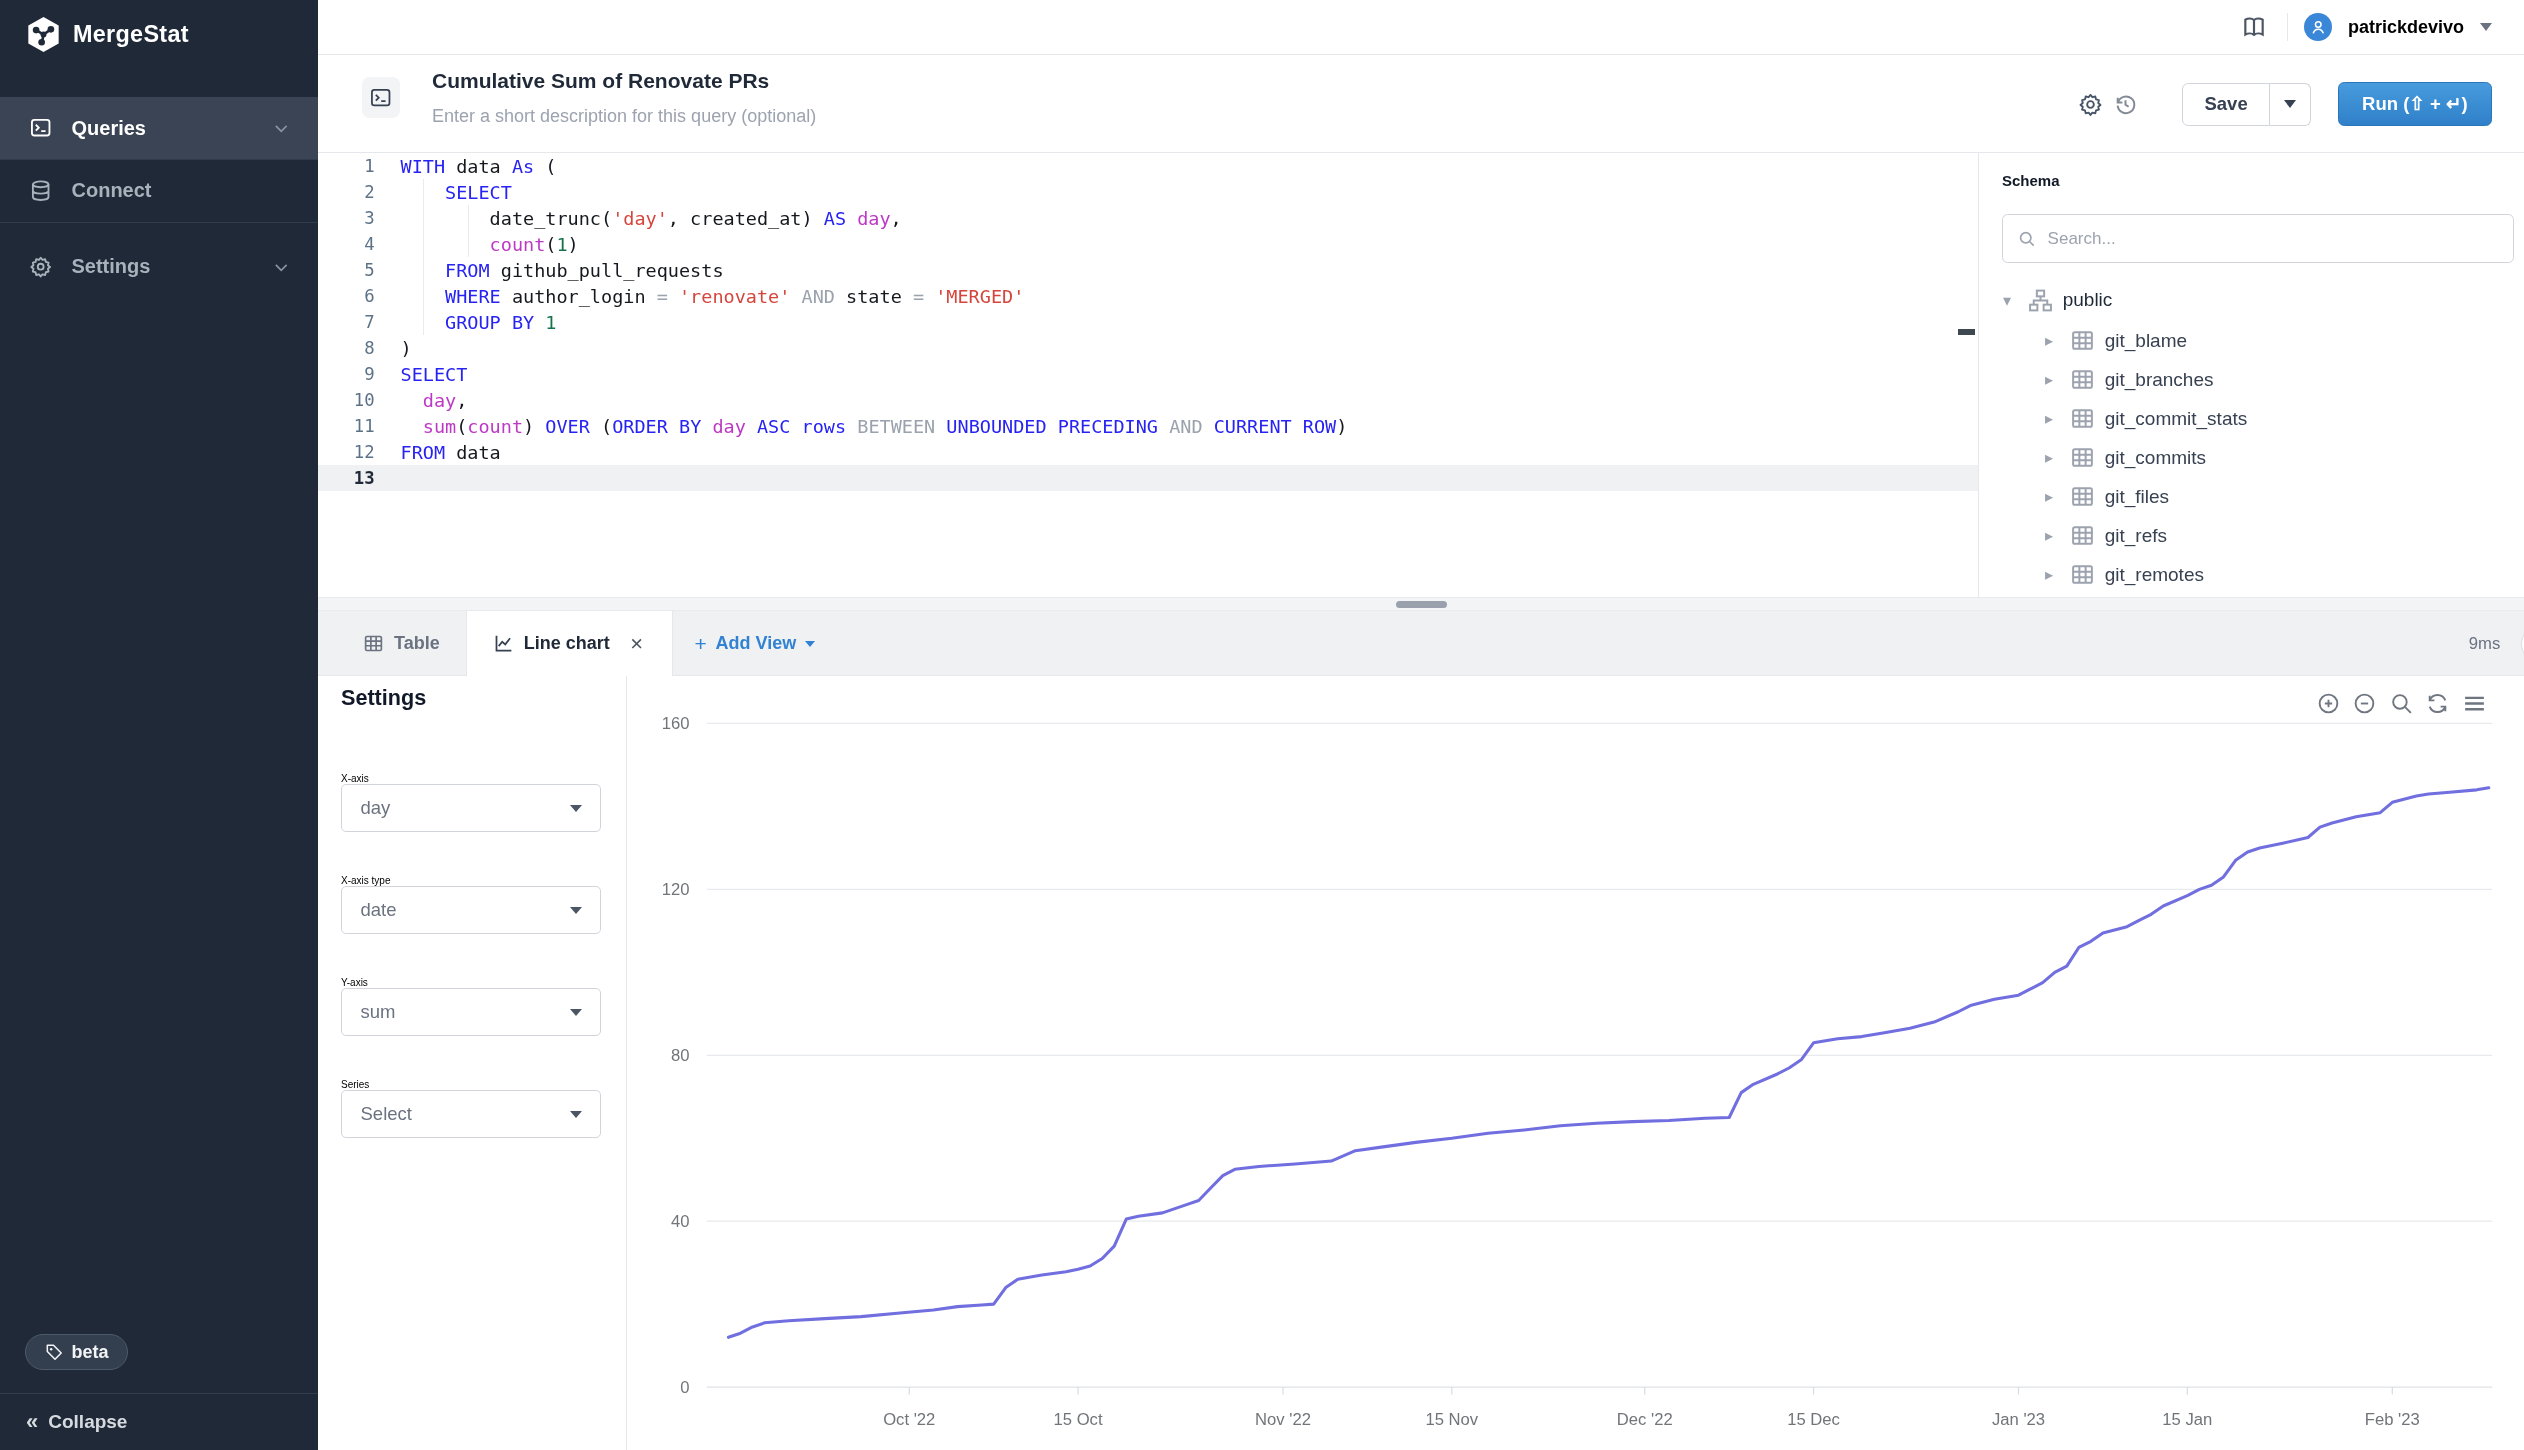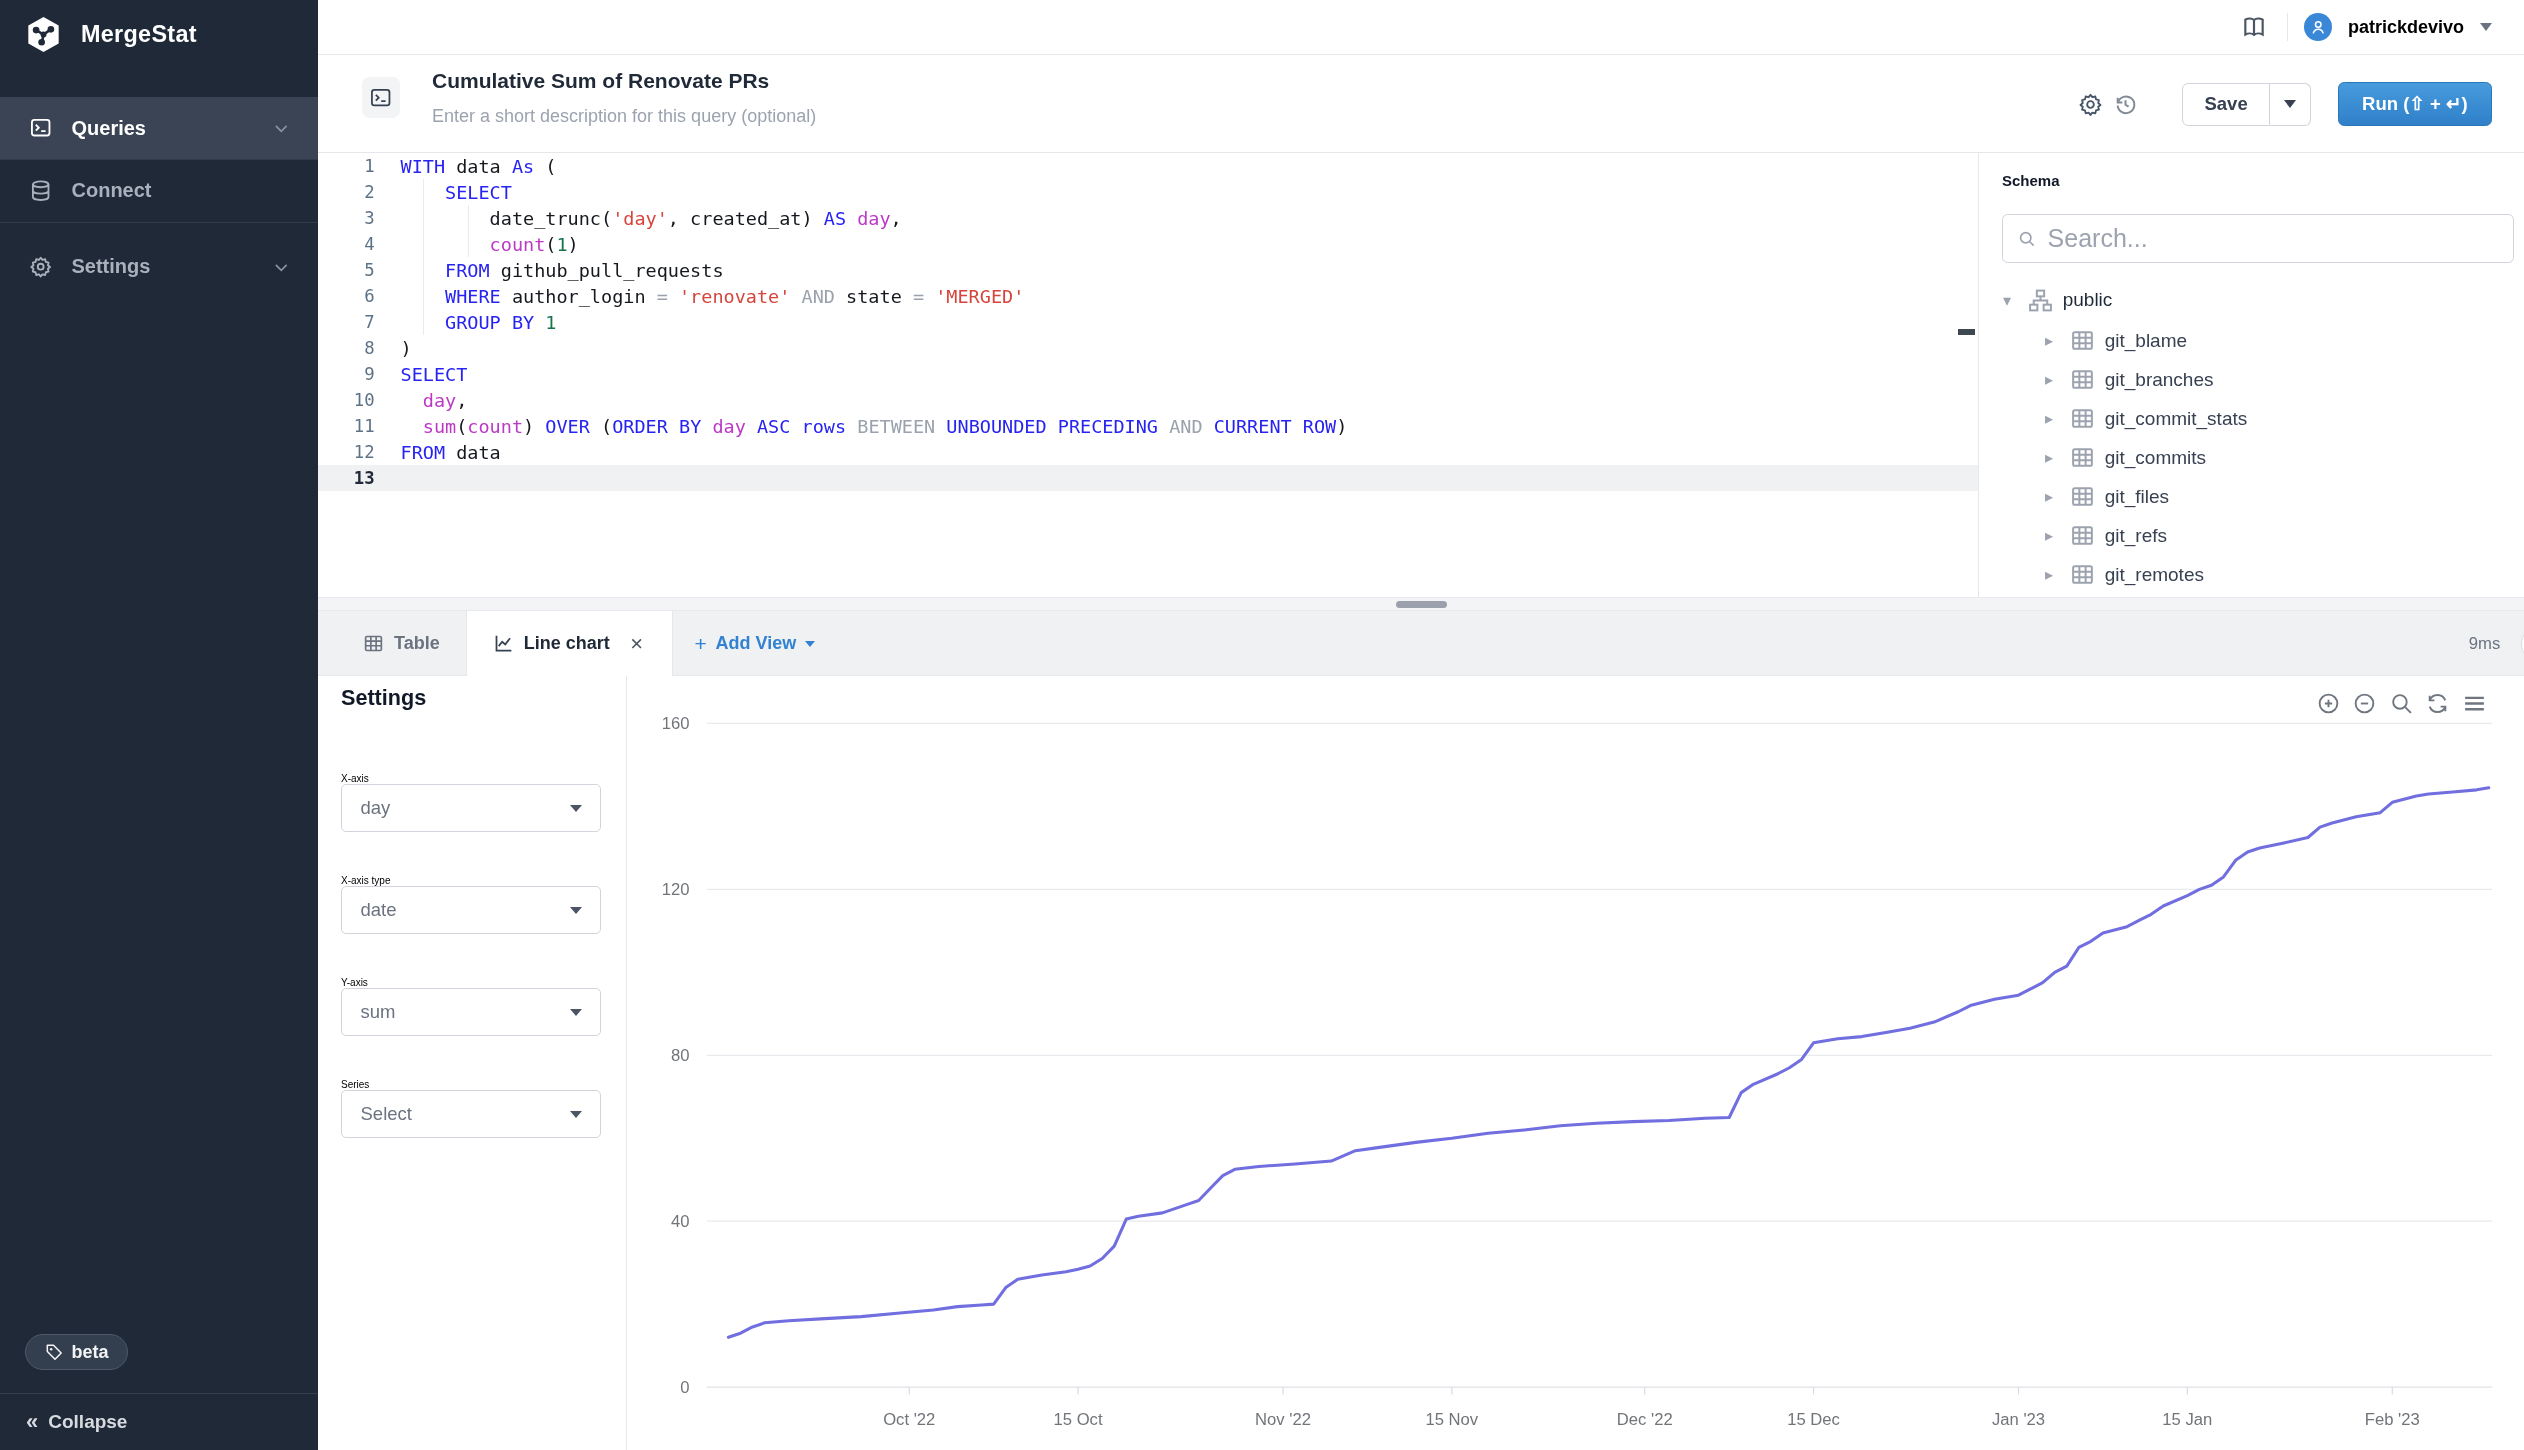--- a/index.html
+++ b/index.html
@@ -1,20 +1,20 @@
 <!DOCTYPE html>
 <html style="font-size:10px"><head>
 <meta charset="utf-8">
 <style>
   * { margin:0; padding:0; box-sizing:border-box; }
   html,body { width:2525px; height:1450px; background:#fff; font-family:"Liberation Sans", sans-serif; overflow:hidden; position:relative; }
 
   
   #sidebar { position:absolute; left:0; top:0; width:318px; height:1450px; background:#1f2937; color:#a9b1bc; }
-  #logo-row { position:absolute; left:25px; top:16px; display:flex; align-items:center; gap:19px; }
+  #logo-row { position:absolute; left:25px; top:16px; display:flex; align-items:center; gap:11px; }
   #logo-text { color:#fff; font-size:23.4px; font-weight:800; letter-spacing:0.3px; }
   #nav { position:absolute; left:0; top:97px; width:318px; }
   .nav-item { height:62px; display:flex; align-items:center; padding:0 28px; cursor:pointer; color:#a9b1bc; }
   .nav-item .nav-ic { width:25px; height:25px; display:flex; align-items:center; justify-content:center; }
   .nav-item .nav-label { font-size:20px; font-weight:600; margin-left:18.5px; flex:1; }
   .nav-item.active { background:#3b4454; color:#fff; }
   .nav-divider { height:0.6px; background:#303c4c; }
   .nav-gap { height:13.6px; }
   #beta-badge { position:absolute; left:25px; top:1334px; height:36px; padding:0 18.5px; border:1.2px solid #4d5a6a; background:#333e4e; border-radius:18.5px; display:flex; align-items:center; gap:8.6px; color:#f3f4f6; font-size:18px; font-weight:700; }
   #collapse-bar { position:absolute; left:0; bottom:0; width:318px; height:57px; border-top:0.6px solid #323e4e; display:flex; align-items:center; padding:0 26px; color:#d7dbe0; font-size:19px; font-weight:600; gap:10px; cursor:pointer; }
@@ -50,21 +50,21 @@
   .cl .code { position:relative; flex:1; height:100%; display:flex; align-items:center; font-size:18.5px; white-space:pre; padding-left:18.5px; color:#15181e; }
   .guide { position:absolute; top:0; bottom:0; width:0.6px; background:#e9ebee; }
   .tok-kw { color:#2723f2; } .tok-str { color:#d6453c; } .tok-mg { color:#bd38c6; }
   .tok-num { color:#15724a; } .tok-op { color:#9aa2ad; } .tok-pl { color:#15181e; }
   #scroll-thumb { position:absolute; left:1958px; top:329px; width:17.3px; height:5.6px; background:#3f4750; }
 
   
   #schema-divider { position:absolute; left:1978px; top:153px; width:0.6px; height:444px; background:#e5e7eb; }
   #schema-title { position:absolute; left:2002px; top:172px; font-size:15px; font-weight:700; color:#111827; }
   #schema-search { position:absolute; left:2002px; top:214px; width:512px; height:49px; border:0.6px solid #d1d5db; border-radius:5.6px; background:#fff; display:flex; align-items:center; padding:0 13.6px; gap:11px; }
-  #schema-search .ph { font-size:25px; color:#9ca3af; }
+  #schema-search .ph { font-size:17px; color:#9ca3af; }
   #schema-tree { position:absolute; left:1978px; top:279px; width:547px; height:318px; overflow:hidden; }
   .tree-row { display:flex; align-items:center; height:39px; cursor:pointer; }
   .tree-row.root { padding-left:25px; height:42px; }
   .tree-row.tbl { padding-left:67px; }
   .tree-row .tw { width:18.5px; font-size:16px; color:#9ca3af; }
   .tree-row .ticon { margin:0 10px 0 6.2px; display:flex; }
   .tree-row .tlabel { font-size:19px; color:#374151; }
   .tree-row.root .tlabel { color:#1f2937; }
 
   

